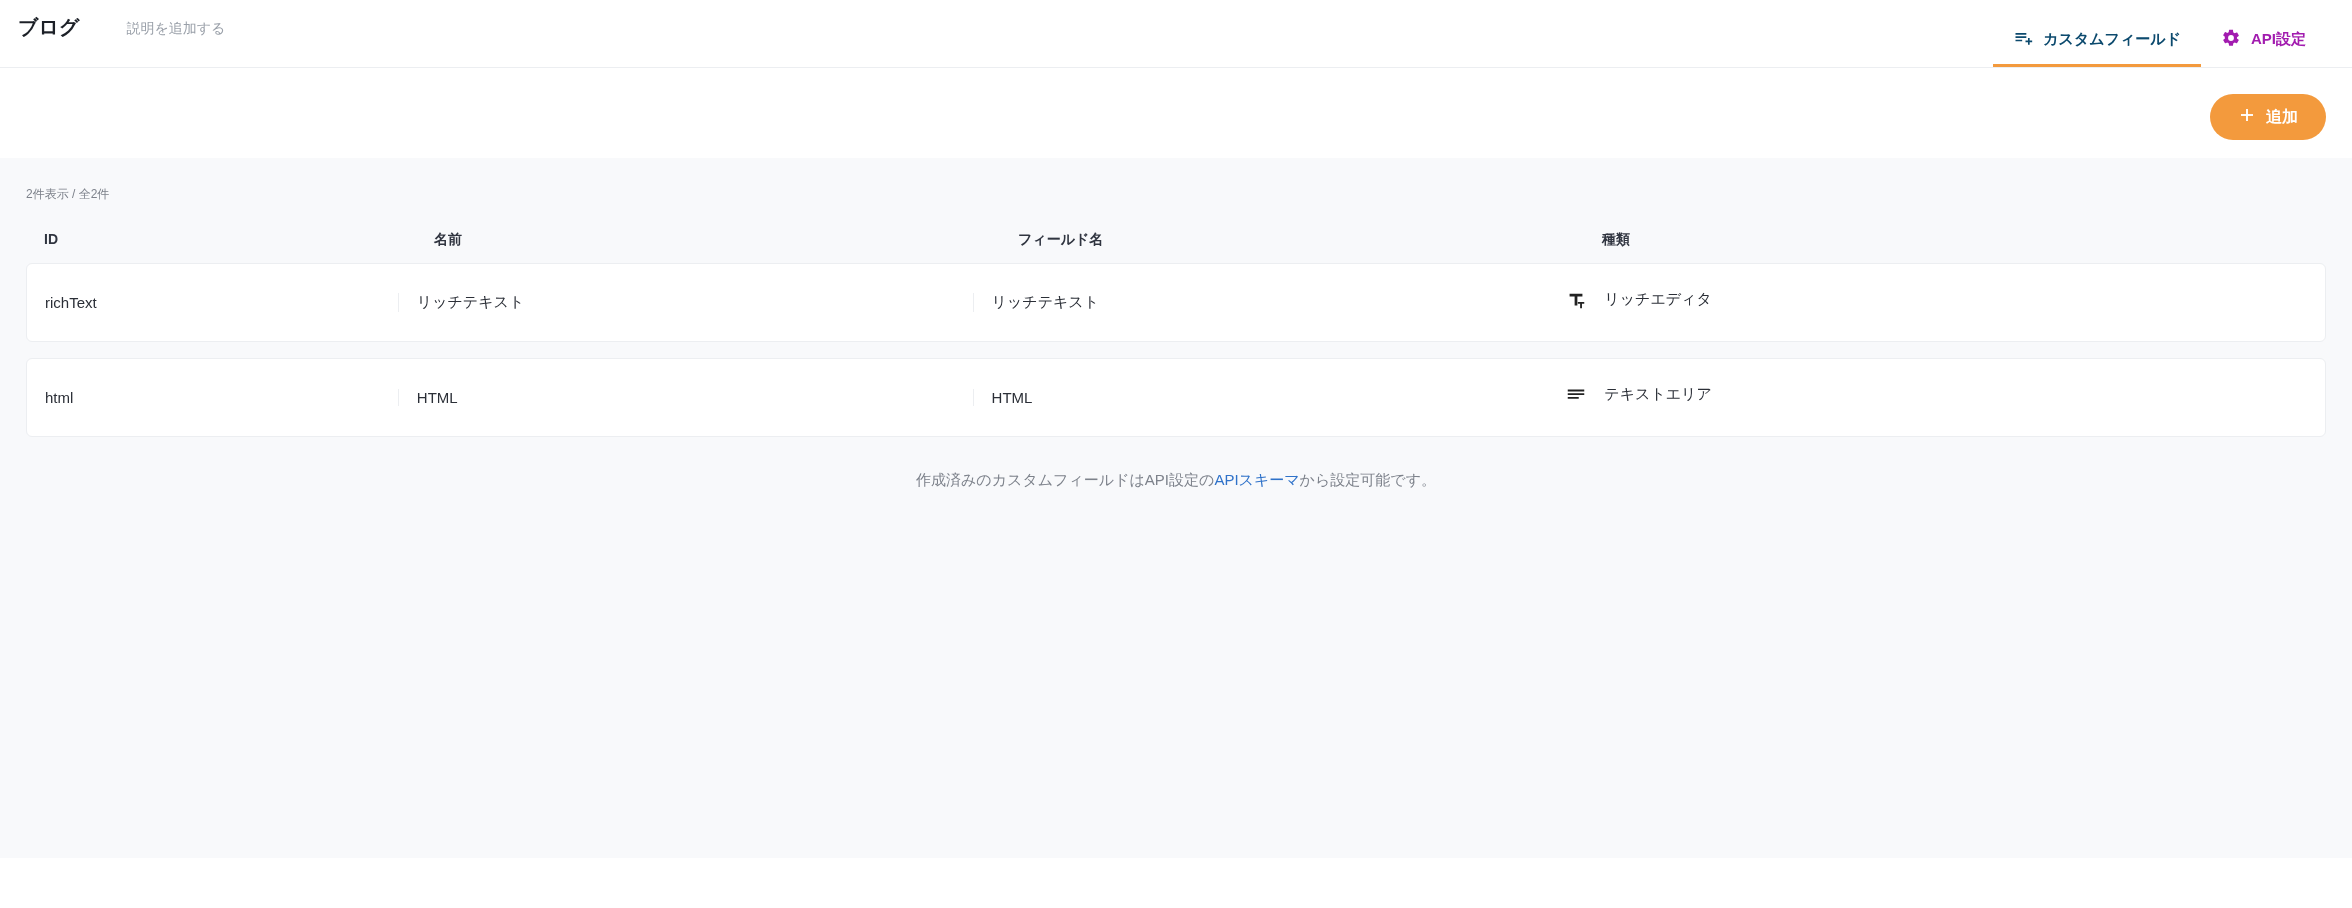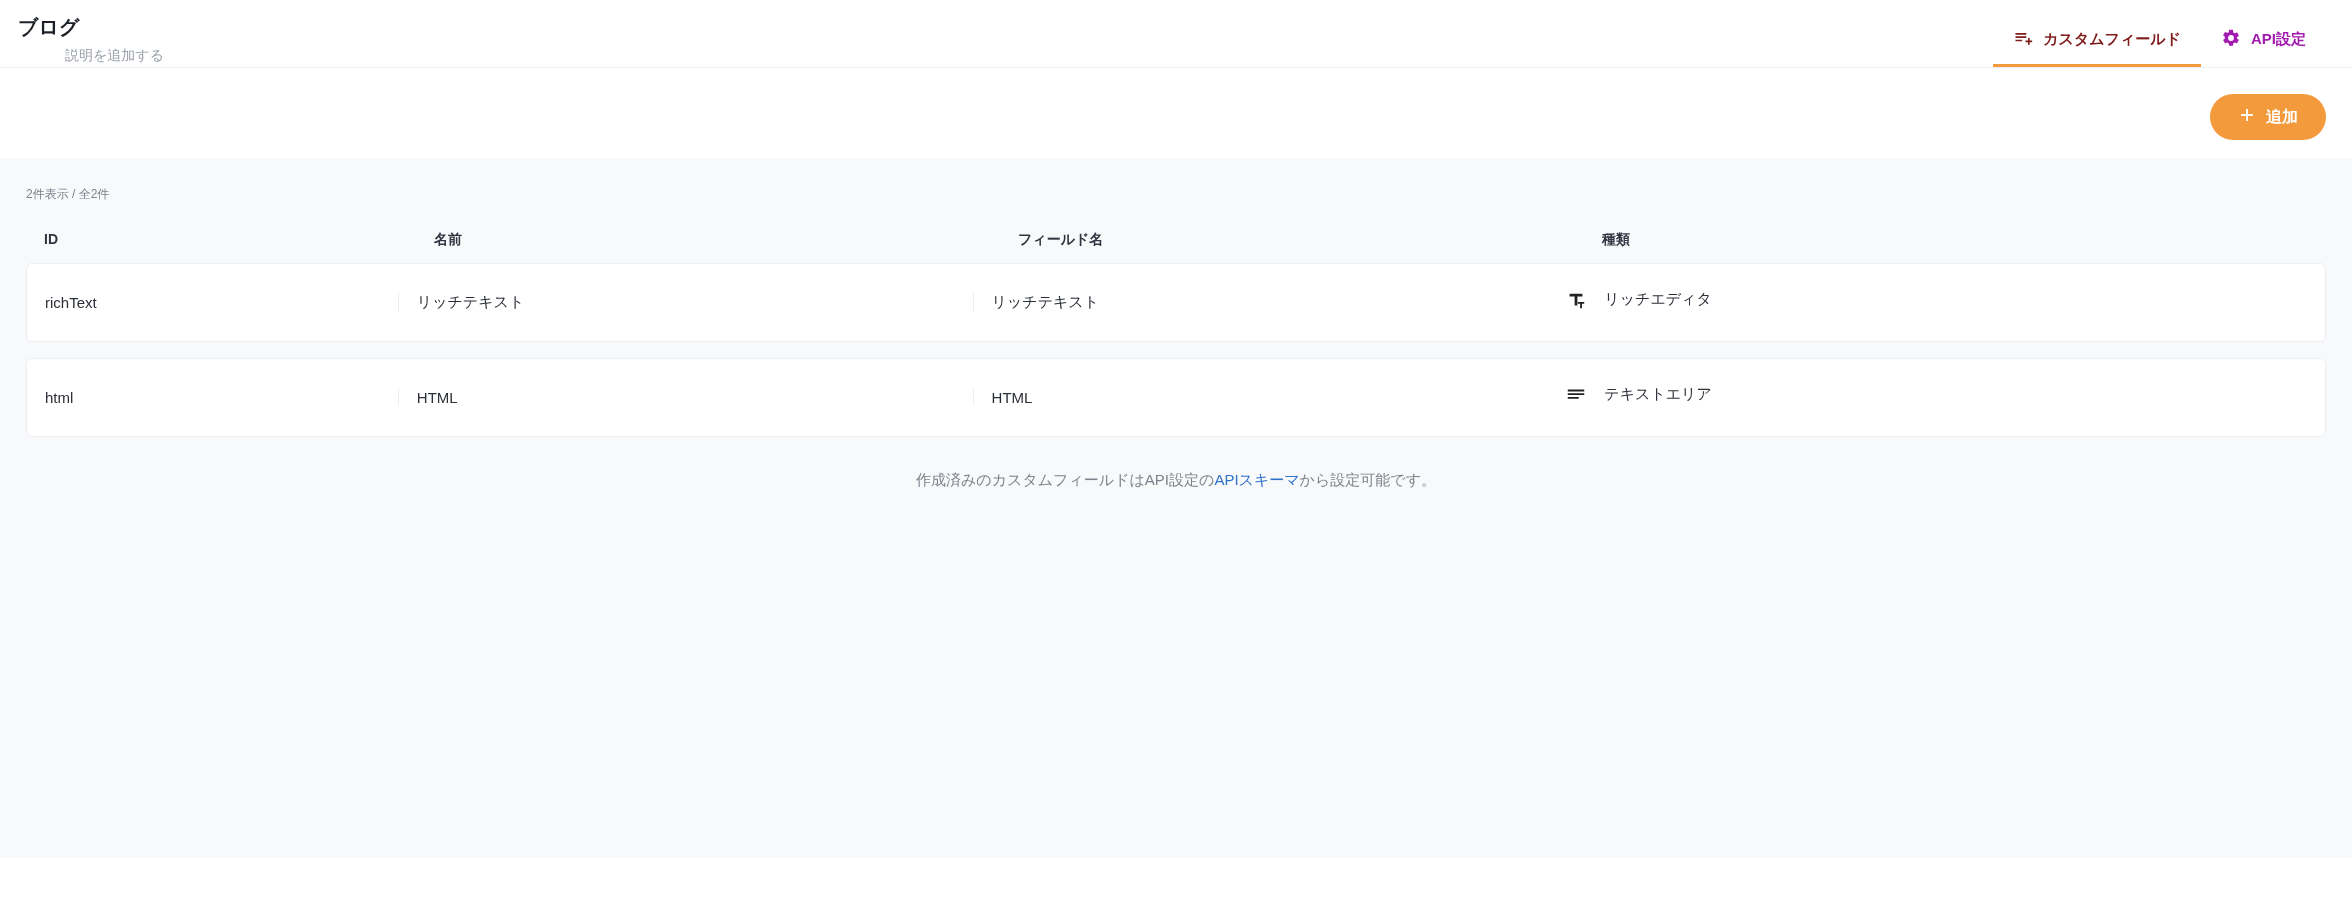--- a/index.html
+++ b/index.html
@@ -11,21 +11,21 @@
   }
   .header {
     display: flex;
     justify-content: space-between;
     align-items: flex-start;
     padding: 14px 26px 0 18px;
     border-bottom: 1px solid #eceef1;
     background: #fff;
     height: 68px;
   }
-  .header-left { display:flex; flex-direction:column; }
+  .header-left { display:flex; flex-direction:row; }
   .title {
     font-size: 20px;
     font-weight: 700;
     color: #1c2027;
   }
   .subtitle {
     font-size: 14px;
     color: #9aa0a9;
     margin-top: 6px;
     margin-left: 47px;
@@ -41,21 +41,21 @@
     gap: 10px;
     padding: 0 20px;
     font-size: 15px;
     font-weight: 600;
     color: #a21caf;
     cursor: pointer;
     height: 100%;
     border-bottom: 3px solid transparent;
   }
   .tab.active {
-    color: #7f1d1d;
+    color: #0c4a6e;
     border-bottom-color: #f39a3d;
   }
   .tab svg { width: 20px; height: 20px; fill: currentColor; }
   .action-bar {
     padding: 26px 26px 18px 26px;
     display: flex;
     justify-content: flex-end;
     background:#fff;
   }
   .add-btn {

